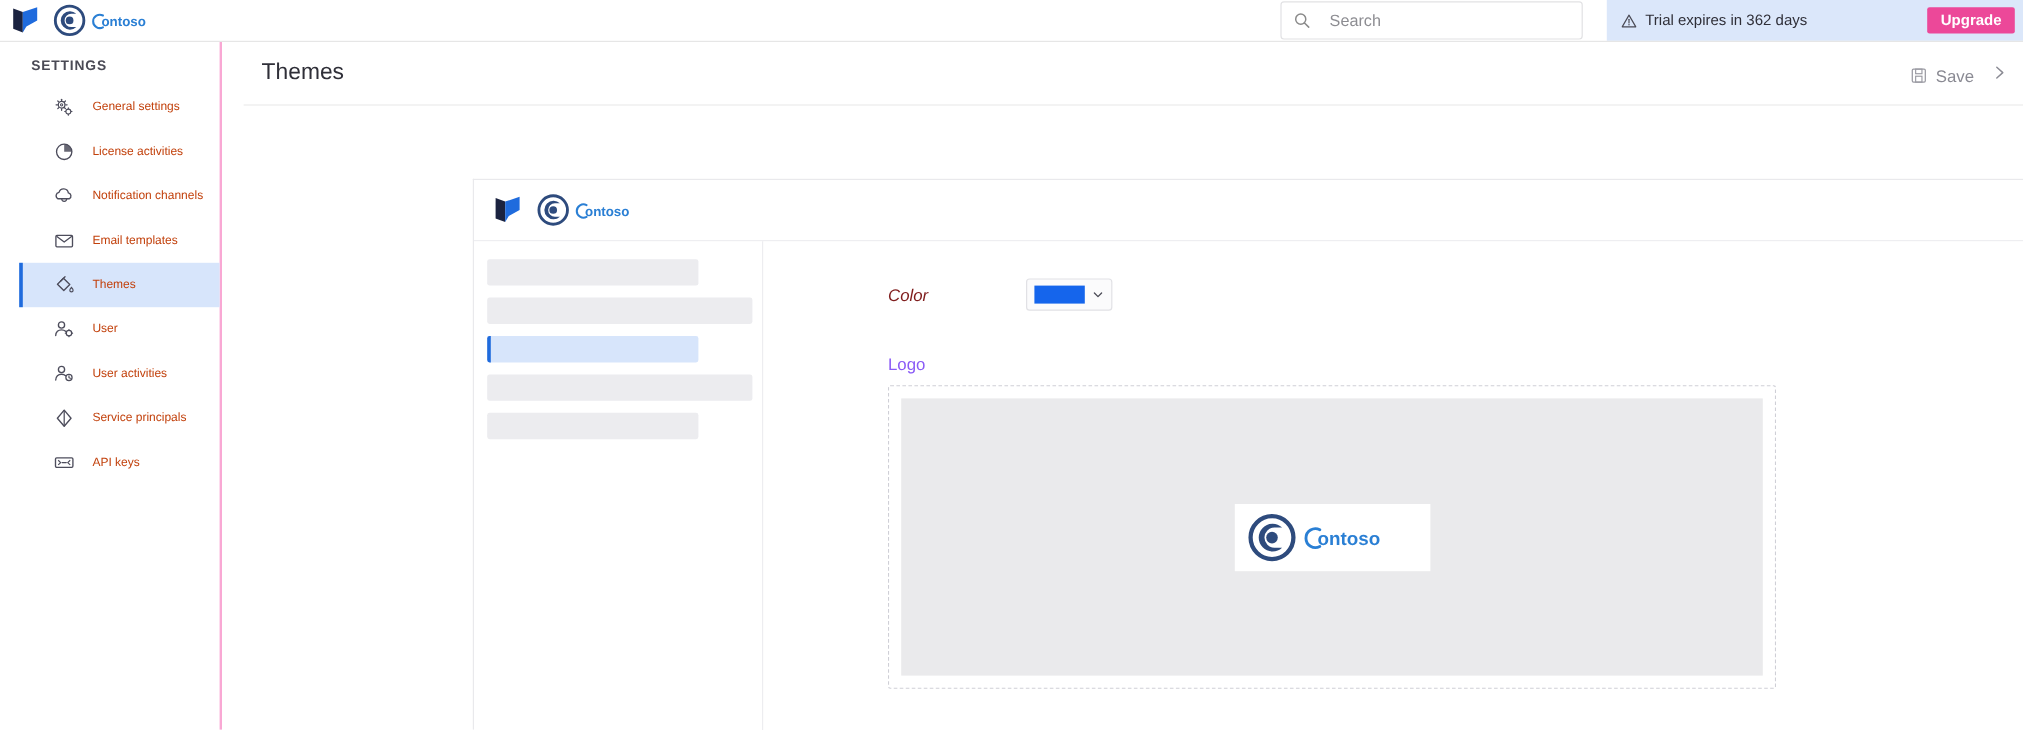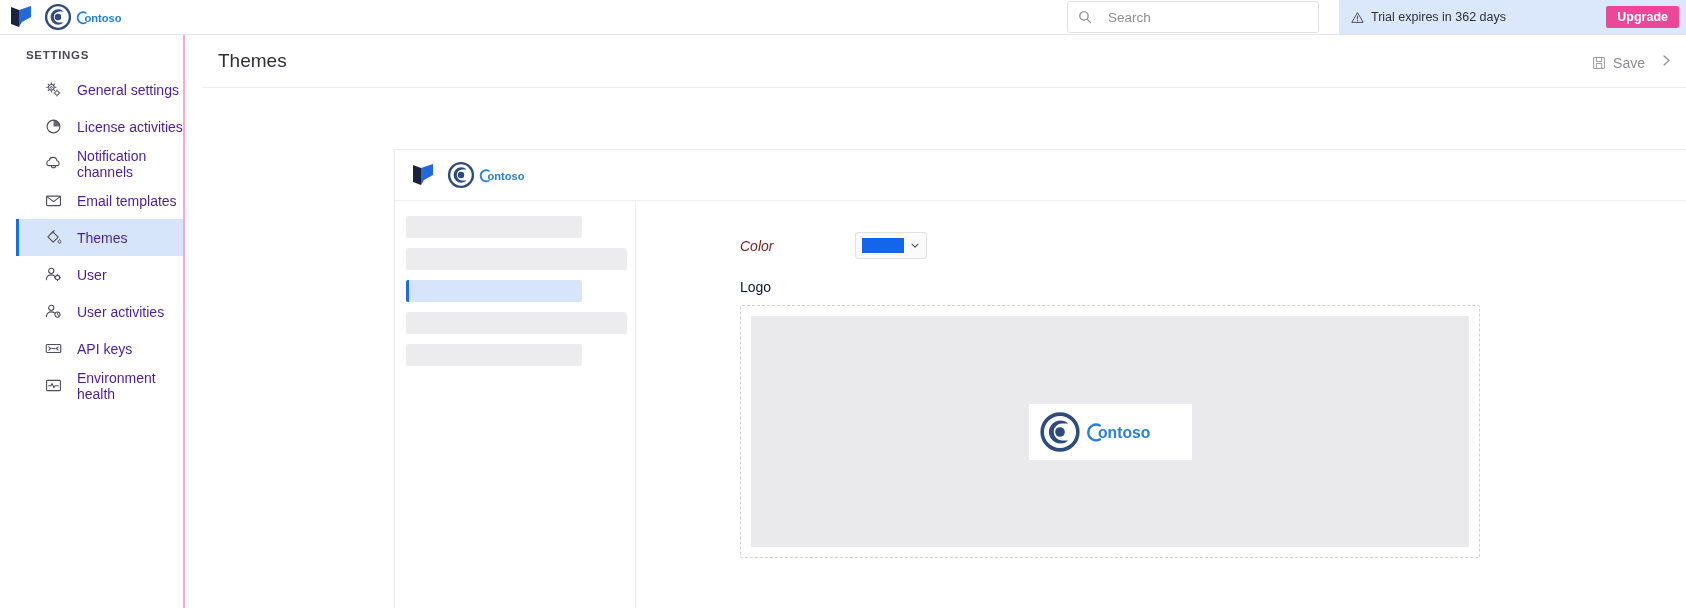--- a/index.html
+++ b/index.html
@@ -68,21 +68,21 @@
     border-right: 2px solid #f9a8d4;
   }
   .sidebar-heading {
     font-size: 11.5px; letter-spacing: .7px; font-weight: 700;
     color: #4a4a55; padding: 14px 0 10px 10px;
   }
   .nav-item {
     display: flex; align-items: center; gap: 14px;
     height: 37px; padding-left: 28px;
     cursor: pointer; position: relative;
-    color: #4c1d95; font-size: 14px;
+    color: #c2410c; font-size: 10px;
   }
   .nav-item.active { background: #d7e5fb; }
   .nav-item.active::before {
     content: ""; position: absolute; left: 0; top: 0;
     width: 3px; height: 100%; background: #1f6bdd;
   }
   .nav-icon { width: 19px; height: 19px; flex: 0 0 auto; color: #4d4d5c; }
 
   
   .main { position: absolute; top: 35px; left: 203px; width: 1483px; height: 573px; background: #fff; }
@@ -142,21 +142,21 @@
   .color-select {
     width: 72px; height: 27px;
     border: 1px solid #e1e1e5; border-radius: 3px;
     background: #fbfbfc;
     display: flex; align-items: center; padding: 0 6px; gap: 6px;
     cursor: pointer;
   }
   .color-swatch { width: 42px; height: 15px; background: #1565ec; flex: 0 0 auto; }
   .chev { width: 11px; height: 11px; color: #4a4a55; }
 
-  .logo-label { font-size: 14px; color: #0f172a; margin: 20px 0 10px 0; }
+  .logo-label { font-size: 14px; color: #8b5cf6; margin: 36px 0 10px 0; }
   .dropzone {
     width: 740px; height: 253px;
     border: 1px dashed #cfcfd6; border-radius: 2px;
     padding: 10px;
   }
   .dropzone-inner {
     width: 100%; height: 100%; background: #eaeaec;
     display: flex; align-items: center; justify-content: center;
   }
   .logo-tile {
@@ -287,38 +287,38 @@
   <div class="nav-item">
     <svg class="nav-icon" viewBox="0 0 22 22">
       <circle cx="8.4" cy="6.8" r="3" fill="none" stroke="currentColor" stroke-width="1.3"></circle>
       <path d="M2.8 17 C2.8 13.3 5.3 11.4 8.4 11.4 C10 11.4 11.4 11.9 12.4 12.8" fill="none" stroke="currentColor" stroke-width="1.3" stroke-linecap="round"></path>
       <circle cx="15.6" cy="14.6" r="3" fill="none" stroke="currentColor" stroke-width="1.2"></circle>
       <path d="M15.6 12.9 L15.6 14.7 L16.9 15.4" fill="none" stroke="currentColor" stroke-width="1.1" stroke-linecap="round"></path>
     </svg>
     <span>User activities</span>
   </div>
 
+  <div class="nav-item">
+    <svg class="nav-icon" viewBox="0 0 22 22">
+      <path d="M11 3.2 L17.6 11 L11 18.8 L4.4 11 Z" fill="none" stroke="currentColor" stroke-width="1.3" stroke-linejoin="round"></path>
+      <line x1="11" y1="3.2" x2="11" y2="18.8" stroke="currentColor" stroke-width="1.2"></line>
+    </svg>
+    <span>Service principals</span>
+  </div>
 
   <div class="nav-item">
     <svg class="nav-icon" viewBox="0 0 22 22">
       <rect x="2.6" y="6.4" width="16.8" height="9.2" rx="1.2" fill="none" stroke="currentColor" stroke-width="1.3"></rect>
       <path d="M5.2 8.8 L7.6 11 L5.2 13.2" fill="none" stroke="currentColor" stroke-width="1.2" stroke-linejoin="round"></path>
       <path d="M16.8 8.8 L14.4 11 L16.8 13.2" fill="none" stroke="currentColor" stroke-width="1.2" stroke-linejoin="round"></path>
       <line x1="9" y1="11" x2="13" y2="11" stroke="currentColor" stroke-width="1.3" stroke-linecap="round"></line>
     </svg>
     <span>API keys</span>
   </div>
 
-  <div class="nav-item">
-    <svg class="nav-icon" viewBox="0 0 22 22">
-      <rect x="3" y="5" width="16" height="12" rx="1" fill="none" stroke="currentColor" stroke-width="1.3"></rect>
-      <path d="M5.4 11.4 L8 11.4 L9.4 8.6 L11.4 13.6 L12.8 11.4 L16.6 11.4" fill="none" stroke="currentColor" stroke-width="1.2" stroke-linejoin="round" stroke-linecap="round"></path>
-    </svg>
-    <span>Environment health</span>
-  </div>
 </nav>
 
 <div class="main">
   <div class="page-head">
     <div class="page-title">Themes</div>
     <div class="head-actions">
       <button class="save-btn">
         <svg class="save-icon" viewBox="0 0 16 16">
           <rect x="1.8" y="1.8" width="12.4" height="12.4" rx="1.2" fill="none" stroke="currentColor" stroke-width="1.2"></rect>
           <rect x="5" y="1.8" width="6" height="4.4" fill="none" stroke="currentColor" stroke-width="1.1"></rect>

